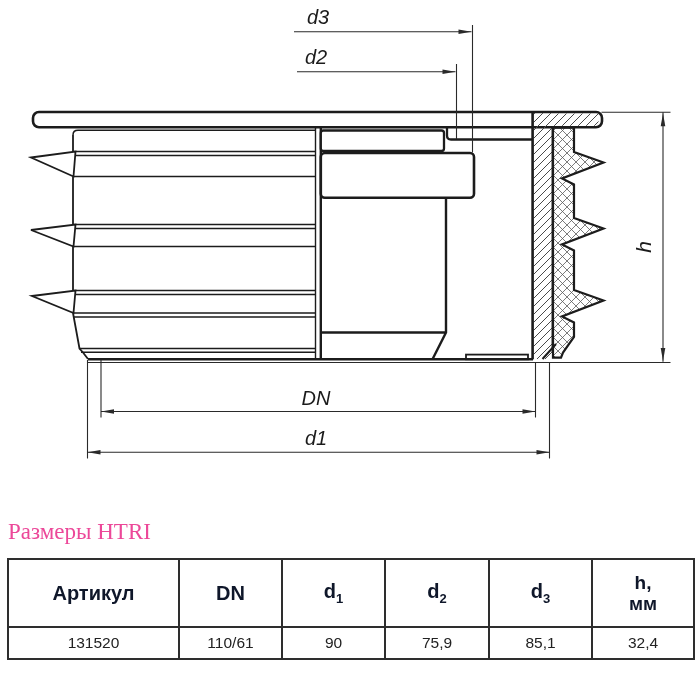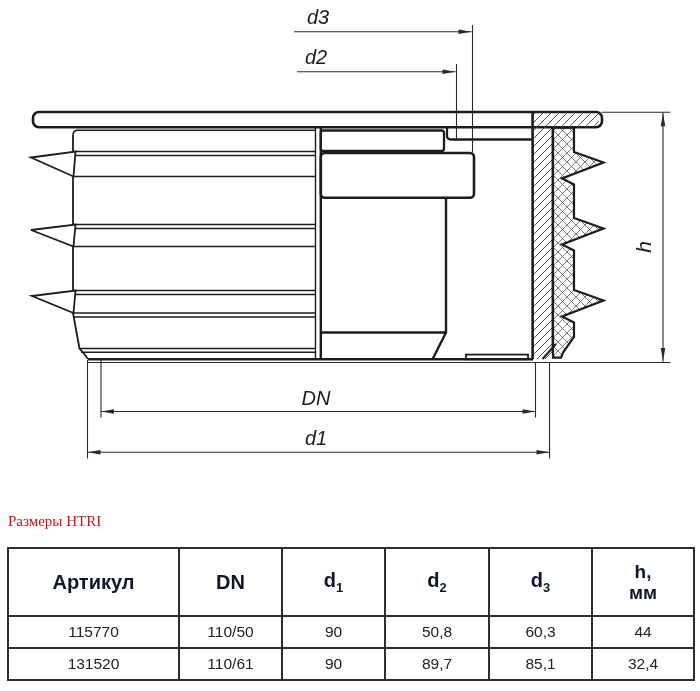--- a/index.html
+++ b/index.html
@@ -1,19 +1,19 @@
 <!DOCTYPE html>
 <html><head>
 <meta charset="utf-8">
 <style>
   html,body{margin:0;padding:0;background:#fff;}
   body{width:700px;height:691px;font-family:"Liberation Sans",sans-serif;color:#1a1a1a;overflow:hidden;}
   .page{width:668px;height:691px;background:#fff;position:relative;}
   svg{display:block;}
-  .caption{font-family:"Liberation Serif",serif;font-size:15px;line-height:20px;color:#b91c1c;margin:14px 0 0 8px;}
+  .caption{font-family:"Liberation Serif",serif;font-size:23px;line-height:20px;color:#ec4899;margin:25px 0 0 8px;}
   table.dims{border-collapse:collapse;table-layout:fixed;width:686px;margin:16px 0 0 7px;}
   table.dims th, table.dims td{border:2px solid #2e2e2e;text-align:center;vertical-align:middle;padding:0;}
   table.dims th{height:66px;font-size:20px;font-weight:bold;color:#0f172a;}
   table.dims th sub{font-size:13px;font-weight:bold;vertical-align:-5px;}
   table.dims td{height:30px;font-size:15.5px;color:#222;}
   .hline{display:block;font-size:19px;line-height:21px;font-weight:bold;}
   .dimtext{font-family:"Liberation Sans",sans-serif;font-style:italic;fill:#1b1b1b;}
 </style>
 </head>
 <body>
@@ -131,30 +131,22 @@
         <th><span>d</span><sub>2</sub></th>
         <th><span>d</span><sub>3</sub></th>
         <th>
             <span class="hline">h,</span>
             <span class="hline">мм</span>
           </th>
       </tr>
     </thead>
     <tbody>
       <tr>
-        <td>115770</td>
-        <td>110/50</td>
-        <td>90</td>
-        <td>50,8</td>
-        <td>60,3</td>
-        <td>44</td>
-      </tr>
-      <tr>
         <td>131520</td>
         <td>110/61</td>
         <td>90</td>
-        <td>89,7</td>
+        <td>75,9</td>
         <td>85,1</td>
         <td>32,4</td>
       </tr>
     </tbody>
   </table>
 </div>
 
 </body></html>

